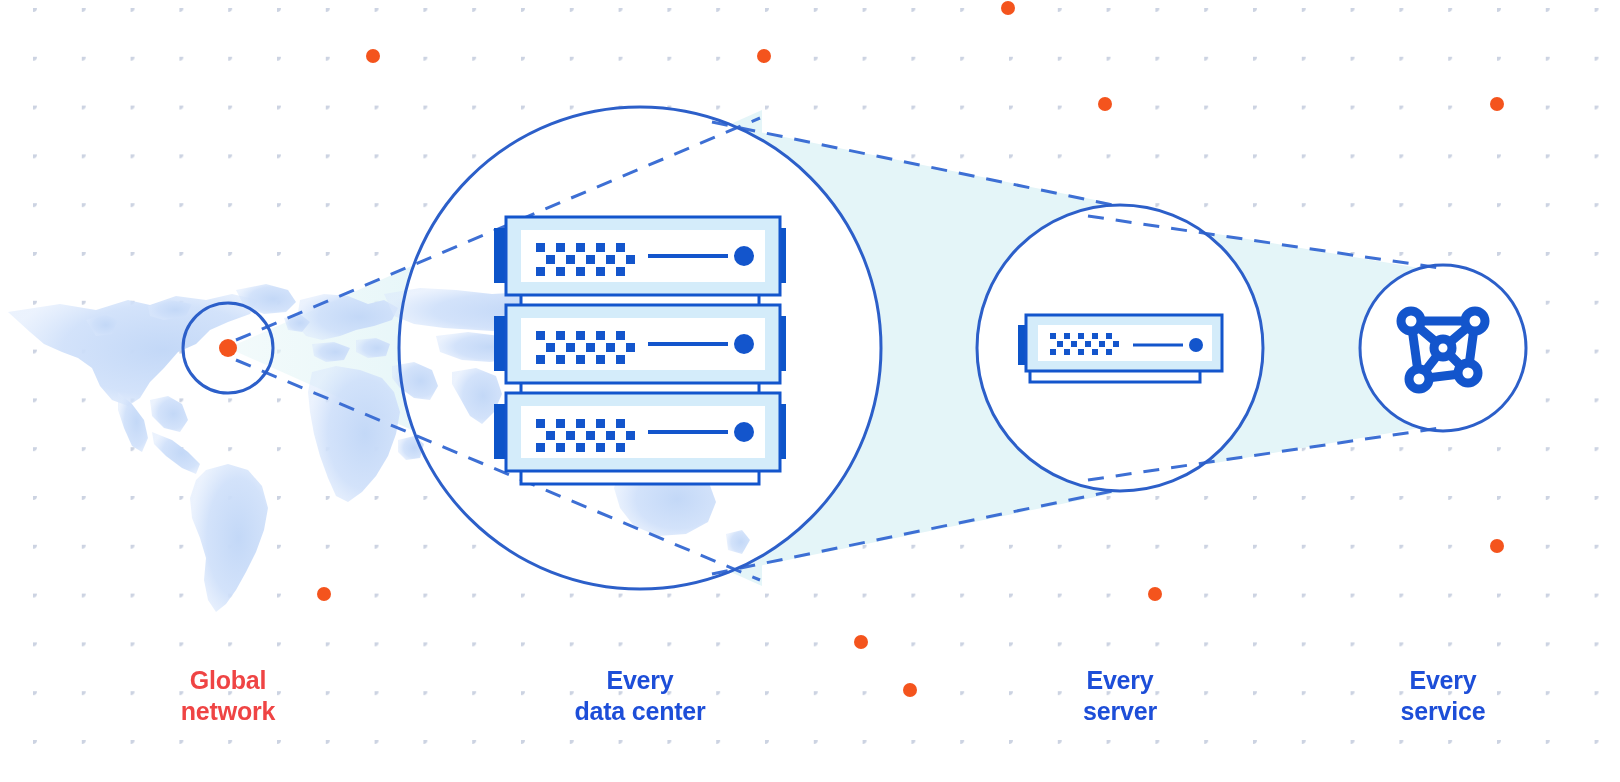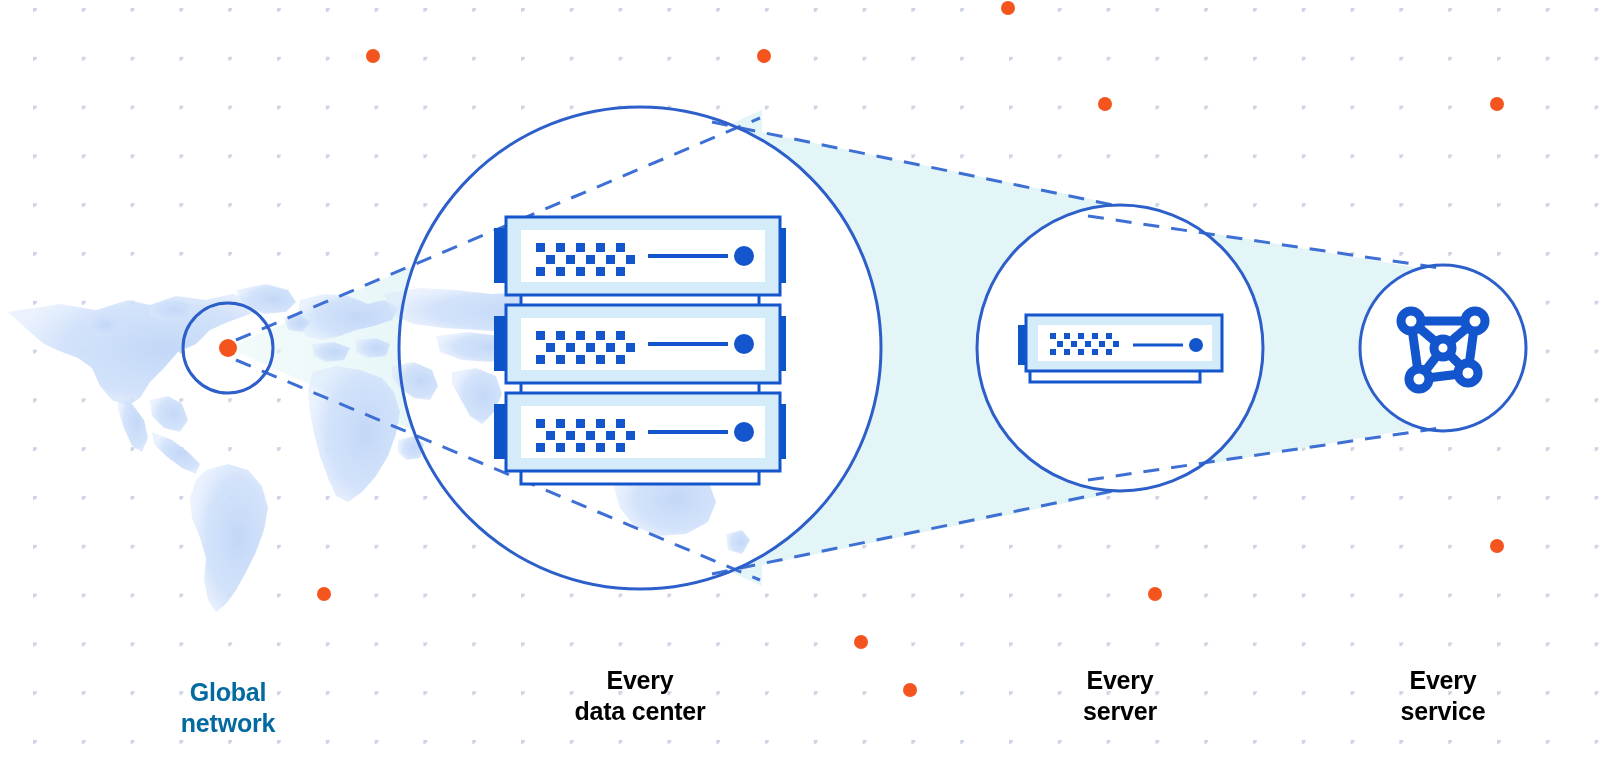--- a/index.html
+++ b/index.html
@@ -14,25 +14,25 @@
     position:absolute;left:0;top:0;width:1620px;height:782px;
     overflow:hidden;
   }
   #stage svg{position:absolute;left:0;top:0;}
   .lbl{
     position:absolute;
     text-align:center;
     font-size:25px;
     line-height:31px;
     font-weight:700;
-    color:#000000;
+    color:#1d4ed8;
     white-space:pre-line;
     letter-spacing:-0.2px;
   }
-  .lbl.accent{color:#0369a1;margin-top:12px;}
+  .lbl.accent{color:#ef4444;}
 </style>
 </head>
 <body>
 
 <div id="stage">
 
   <svg width="1620" height="782">
     <defs>
       <pattern id="dotgrid" x="33" y="8" width="48.8" height="48.8" patternUnits="userSpaceOnUse">
         <circle cx="0" cy="0" r="4" fill="#c3cbdd" opacity="0.85"></circle>

